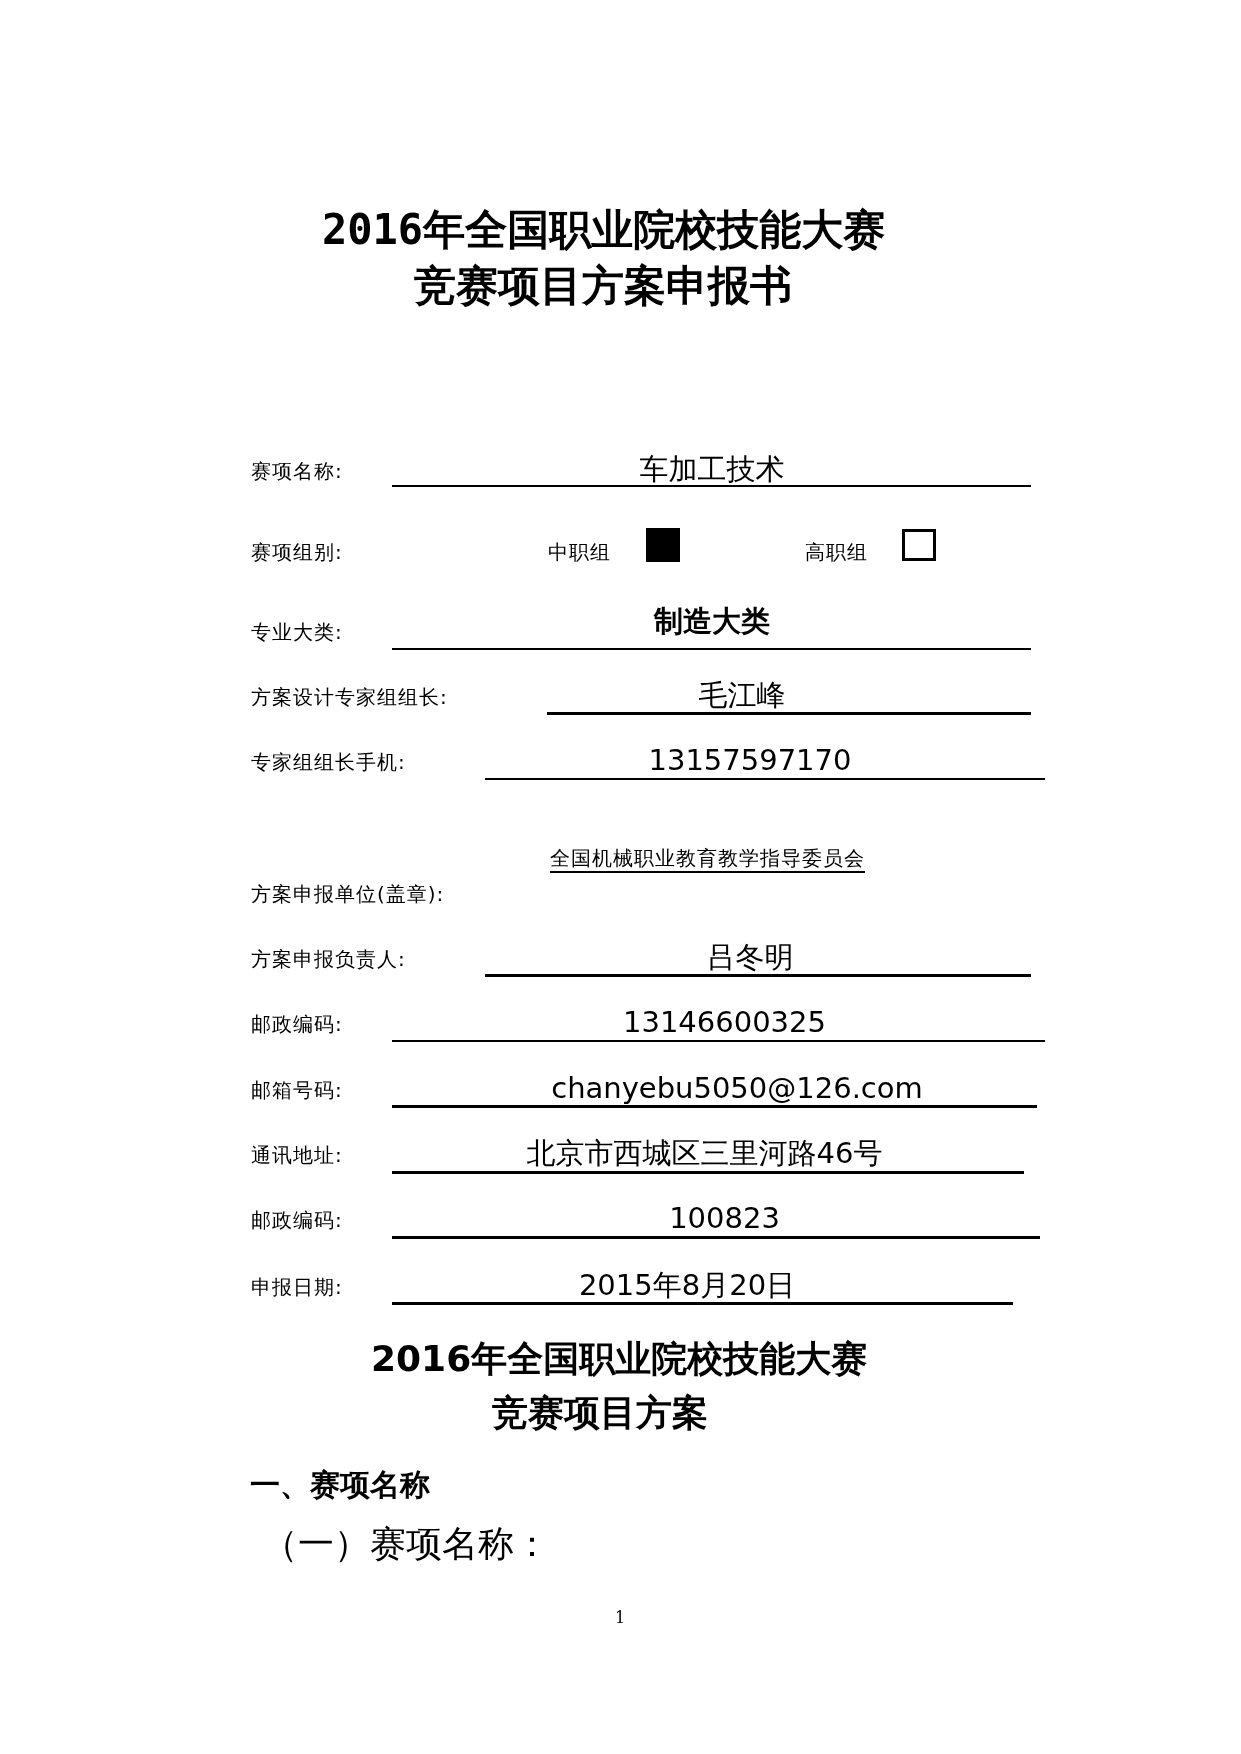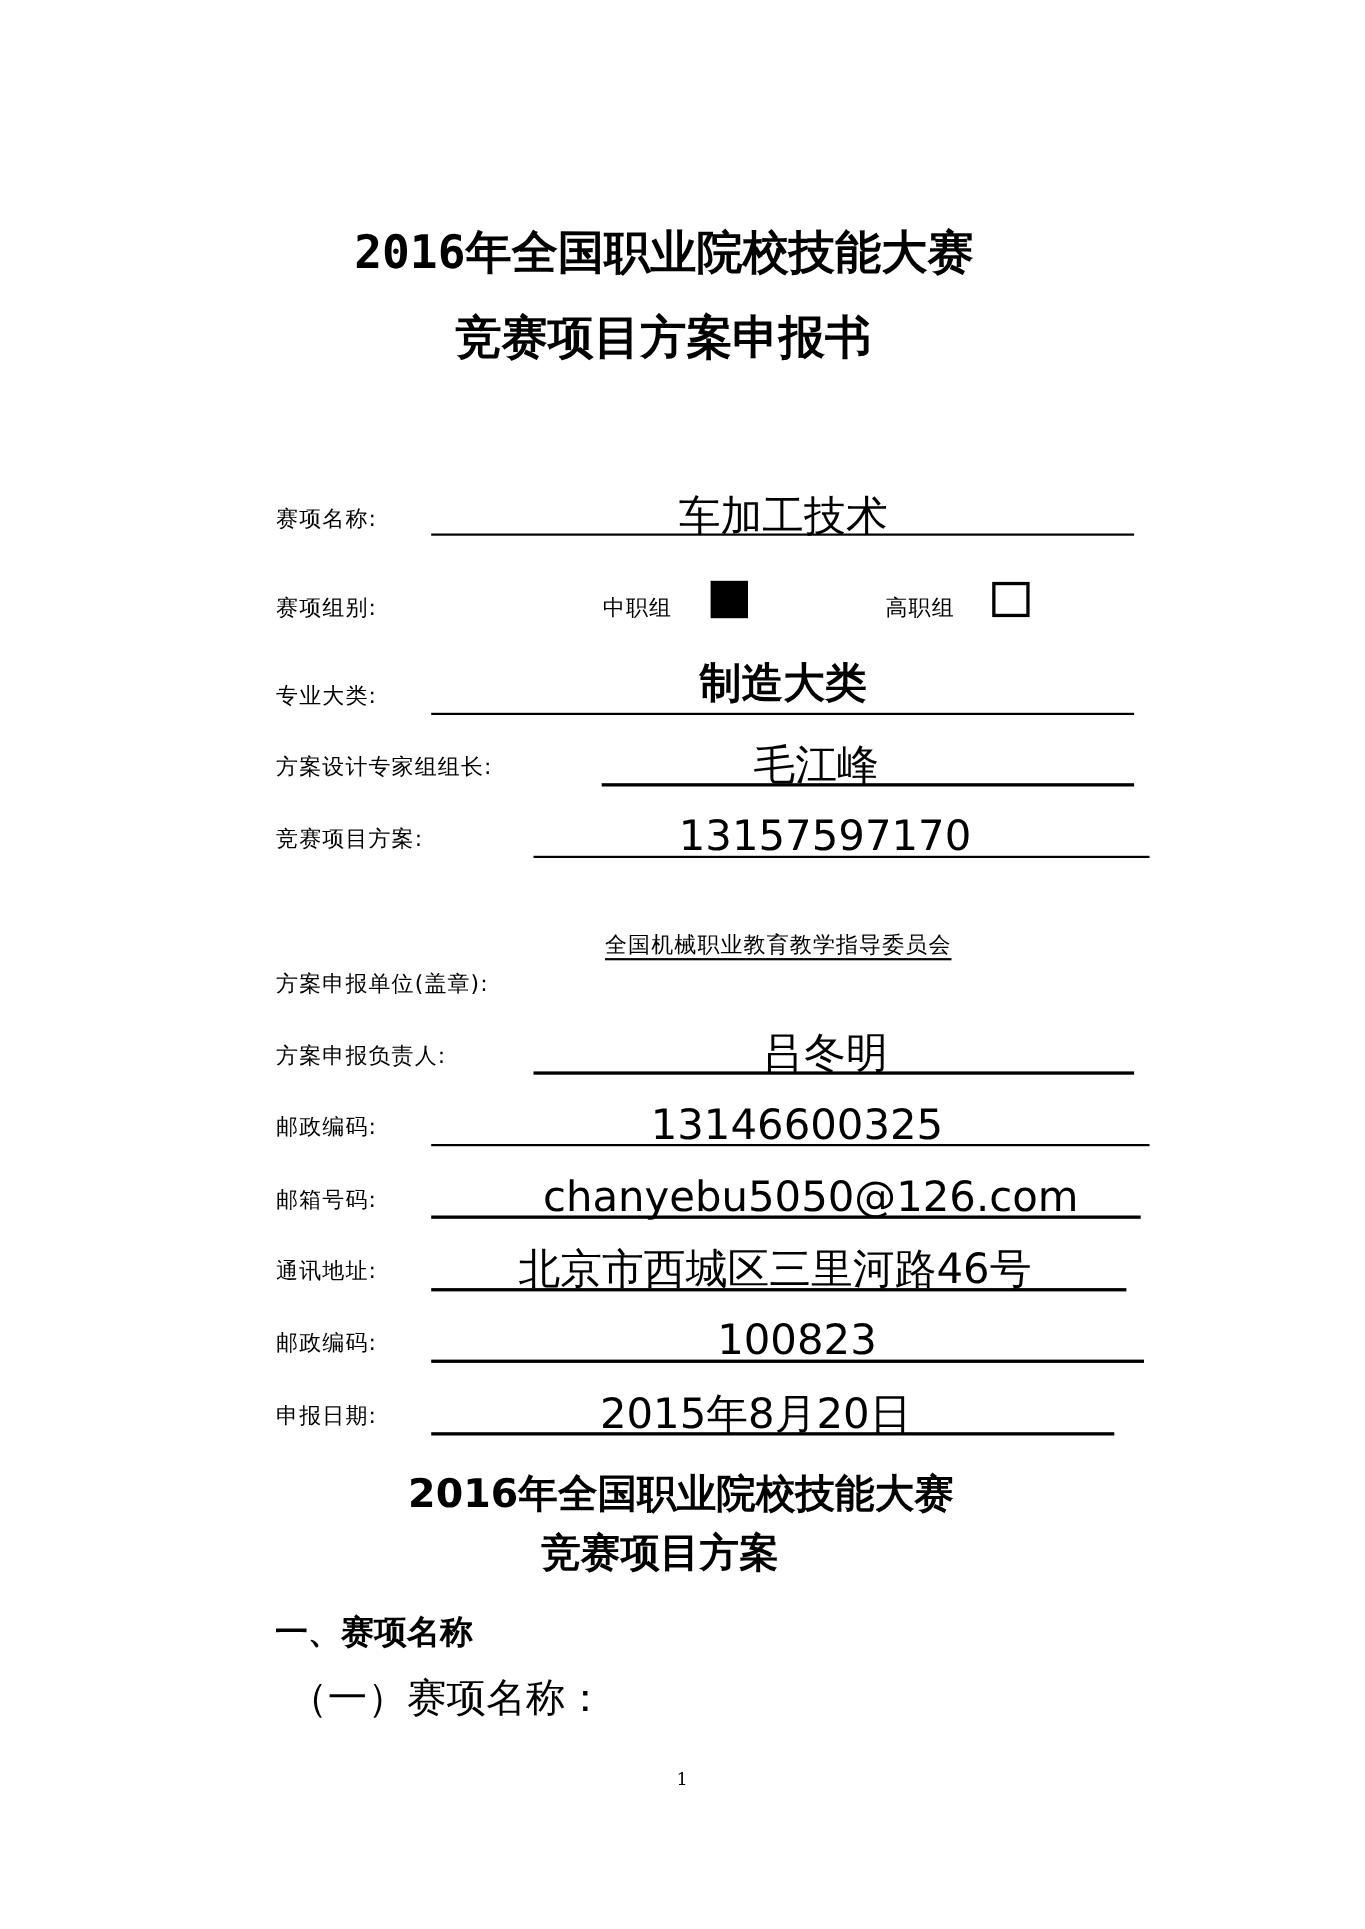--- a/index.html
+++ b/index.html
@@ -2,36 +2,36 @@
 <html><head>
 <meta charset="utf-8">
 <style>
   html, body { margin: 0; padding: 0; background: #ffffff; }
   body { width: 1241px; height: 1754px; position: relative; overflow: hidden;
          font-family: "DejaVu Sans", "Liberation Sans", sans-serif; color: #000; }
   .abs { position: absolute; white-space: nowrap; }
   .title1 { font-family: "DejaVu Sans Mono", "DejaVu Sans", sans-serif; font-weight: bold; font-size: 42px; line-height: 48px; }
   .title2 { font-weight: bold; font-size: 36px; line-height: 42px; }
   .lbl { font-size: 20px; line-height: 34px; letter-spacing: 1px; }
-  .val { font-size: 38px; line-height: 34px; text-align: center; }
+  .val { font-size: 29px; line-height: 34px; text-align: center; }
   .uline { position: absolute; height: 2px; background: #000; }
   .uline.thick { height: 3px; }
   .box { position: absolute; box-sizing: border-box; }
   .box.filled { background: #000; }
   .box.empty { border: 3px solid #000; background: #fff; }
   .h1 { font-weight: bold; font-size: 30px; line-height: 34px; }
   .h2 { font-size: 36px; line-height: 34px; }
   .pageno { font-family: "DejaVu Serif", "Liberation Serif", serif; font-size: 16px; line-height: 18px; }
   .ul-text { text-decoration: underline; text-underline-offset: 6px; text-decoration-thickness: 2px; }
 </style>
 </head>
 <body>
 
 <div class="abs title1" style="left:322px; top:206px;">2016年全国职业院校技能大赛</div>
-<div class="abs title1" style="left:414px; top:262px;margin-top:21px;">竞赛项目方案申报书</div>
+<div class="abs title1" style="left:414px; top:262px;">竞赛项目方案申报书</div>
 
 <div>
   <div class="abs lbl" style="left:251px; top:454px;">赛项名称:</div>
   <div class="abs val" style="left:392px; width:640px; top:452px;">车加工技术</div>
   <div class="uline" style="left:392px; width:639px; top:485px;"></div>
 </div>
 
 <div>
   <div class="abs lbl" style="left:251px; top:535px;">赛项组别:</div>
   <div class="abs lbl" style="left:548px; top:535px;">中职组</div>
@@ -46,21 +46,21 @@
   <div class="uline" style="left:392px; width:639px; top:648px;"></div>
 </div>
 
 <div>
   <div class="abs lbl" style="left:251px; top:680px;">方案设计专家组组长:</div>
   <div class="abs val" style="left:547px; width:390px; top:678px;">毛江峰</div>
   <div class="uline thick" style="left:547px; width:484px; top:712px;"></div>
 </div>
 
 <div>
-  <div class="abs lbl" style="left:251px; top:745px;">竞赛项目方案:</div>
+  <div class="abs lbl" style="left:251px; top:745px;">专家组组长手机:</div>
   <div class="abs val" style="left:485px; width:530px; top:743px;">13157597170</div>
   <div class="uline" style="left:485px; width:560px; top:778px;"></div>
 </div>
 
 <div>
   <div class="abs lbl" style="left:251px; top:877px;">方案申报单位(盖章):</div>
   <div class="abs lbl ul-text" style="left:550px; top:841px;">全国机械职业教育教学指导委员会</div>
 </div>
 
 <div>

